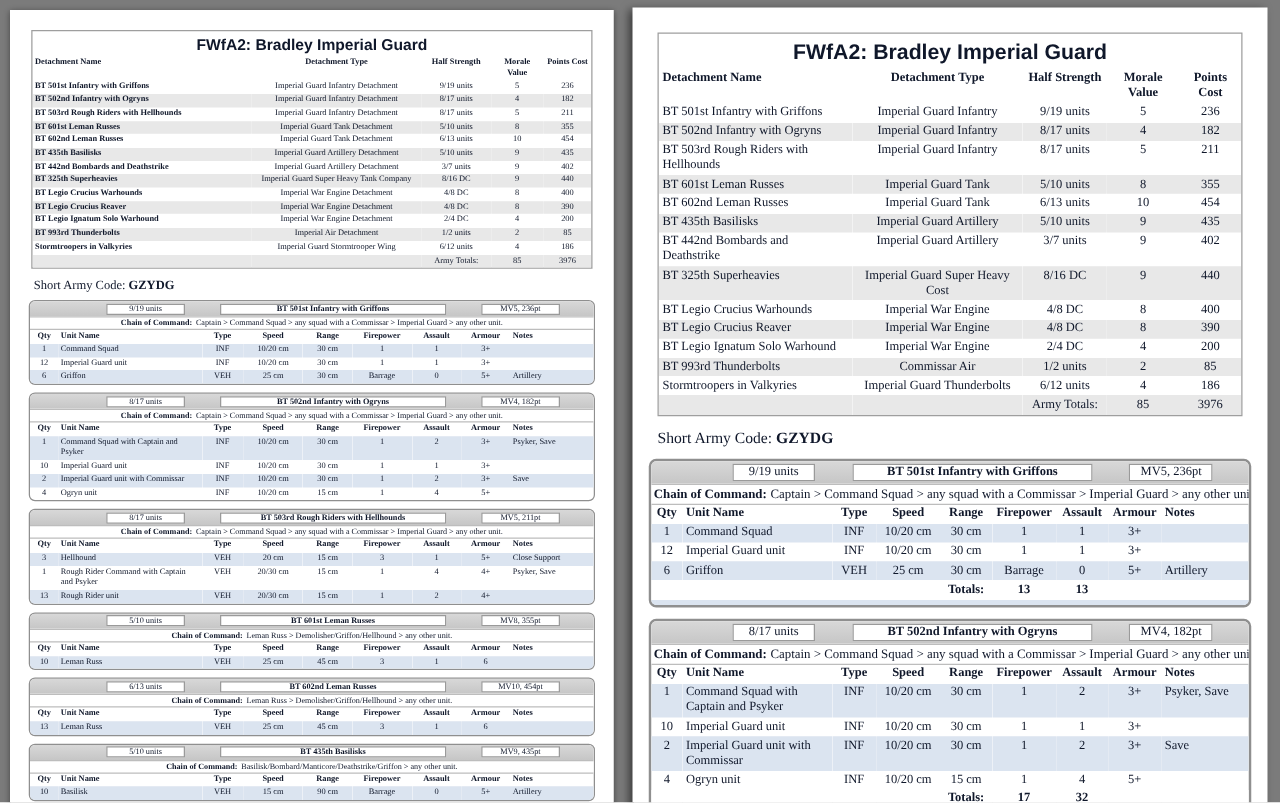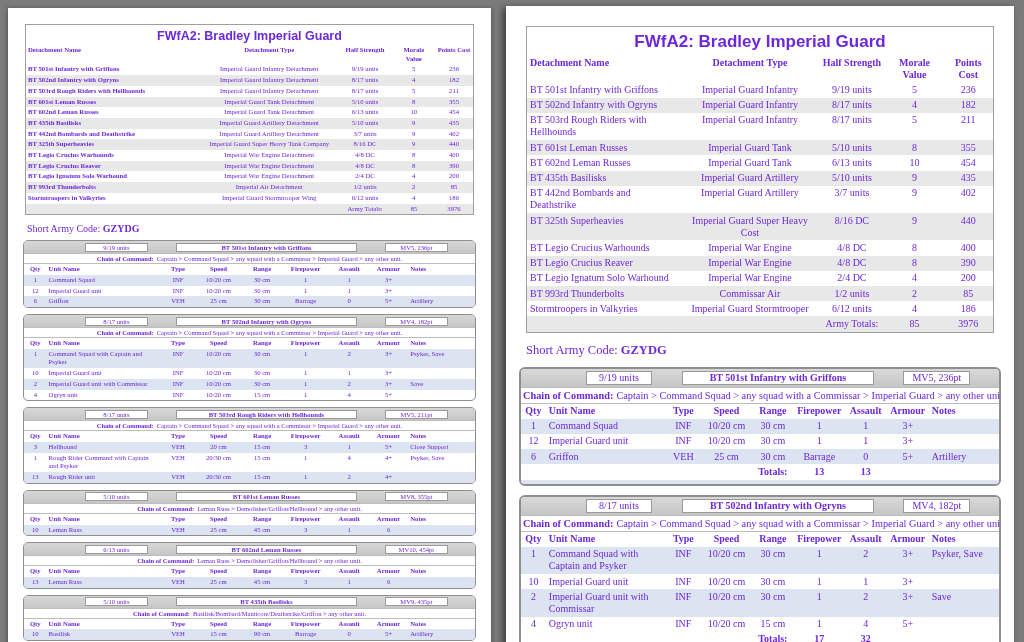--- a/index.html
+++ b/index.html
@@ -1,19 +1,19 @@
 <!DOCTYPE html>
 <html><head>
 <meta charset="utf-8">
 <style>
   html,body { margin:0; padding:0; }
   .canvas {
     position:relative; width:1024px; height:642px;
     background:#7b7b7b; overflow:hidden;
-    font-family:"Liberation Serif", serif; color:#6d28d9;
+    font-family:"Liberation Serif", serif; color:#0f172a;
   }
   .page { position:absolute; background:#fff; }
   .page-left  { left:8px;  top:8px; width:483px; height:700px; box-shadow:0 1px 5px rgba(0,0,0,.45); }
   .page-right { left:506px; top:6px; width:508px; height:700px; box-shadow:-3px 2px 7px rgba(0,0,0,.55); }
 
   table { width:100%; border-collapse:collapse; table-layout:fixed; }
   th, td { vertical-align:top; overflow:hidden; }
   th { font-weight:bold; text-align:center; }
   td { text-align:center; }
   .c-rname, .c-name, .c-notes { text-align:left; }
@@ -604,21 +604,21 @@
             </tr>
             <tr>
               <td class="c-rname">BT 993rd Thunderbolts</td>
               <td class="c-rtype">Commissar Air</td>
               <td class="c-half">1/2 units</td>
               <td class="c-mv">2</td>
               <td class="c-pts">85</td>
             </tr>
             <tr>
               <td class="c-rname">Stormtroopers in Valkyries</td>
-              <td class="c-rtype">Imperial Guard Stormtrooper</td>
+              <td class="c-rtype">Imperial Guard Thunderbolts</td>
               <td class="c-half">6/12 units</td>
               <td class="c-mv">4</td>
               <td class="c-pts">186</td>
             </tr>
           </tbody>
         <tbody>
           <tr class="roster-totals">
               <td class="c-rname"></td>
               <td class="c-rtype"></td>
               <td class="c-half">Army Totals:</td>

